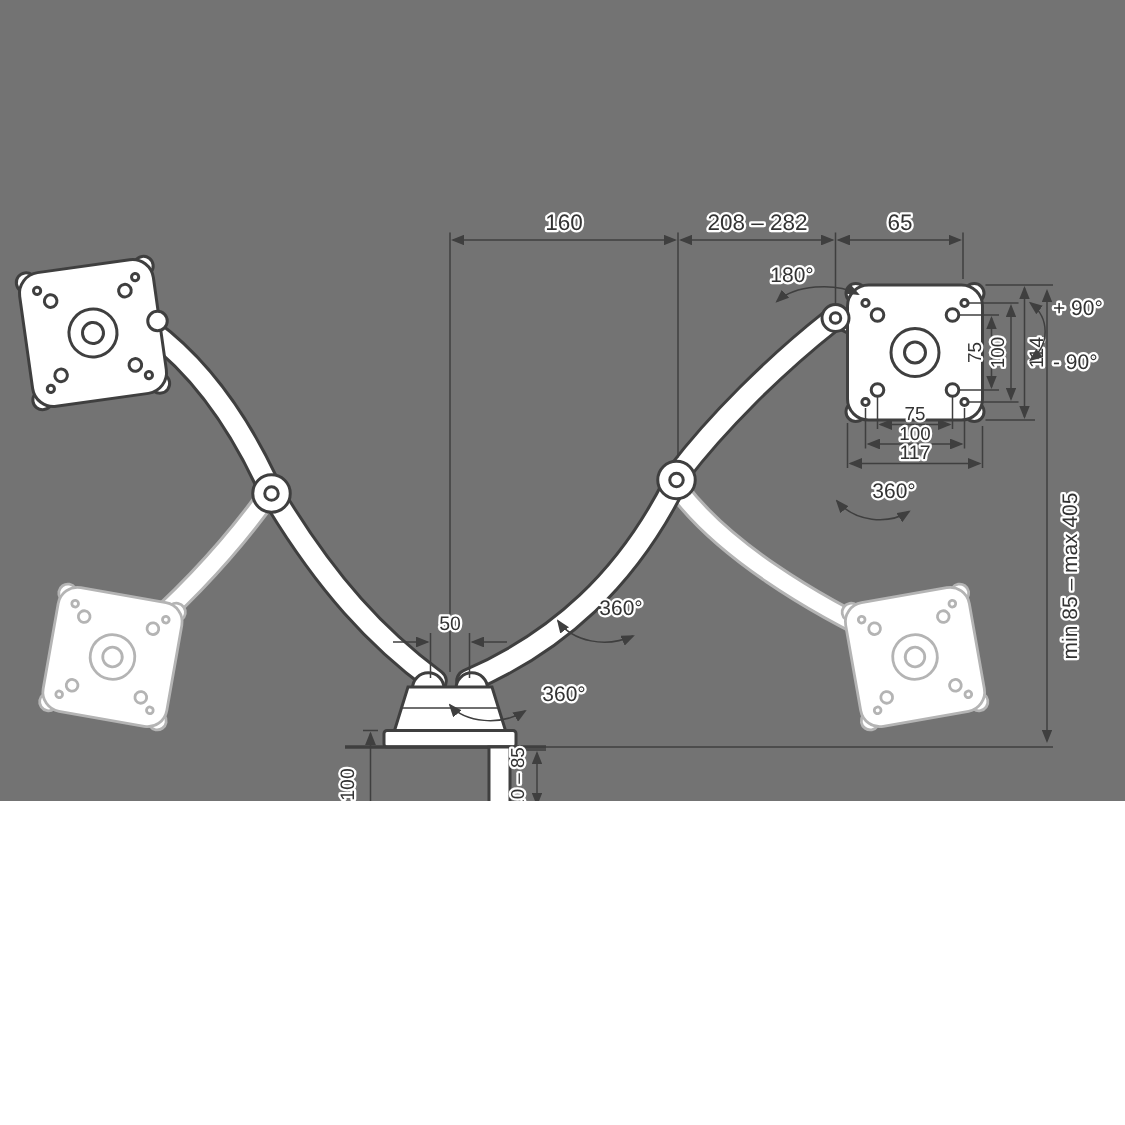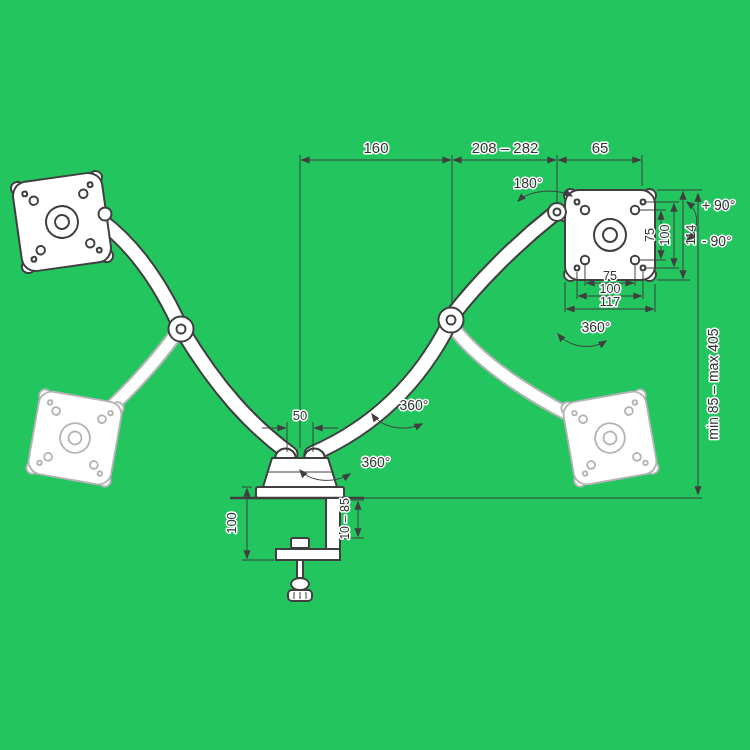--- a/index.html
+++ b/index.html
@@ -1,16 +1,16 @@
 <!DOCTYPE html>
 <html><head>
 <meta charset="utf-8">
 <style>
   html,body{margin:0;padding:0;background:#fff;}
-  .stage{position:relative;width:750px;height:750px;background:#22c55e;overflow:hidden;}
+  .stage{position:relative;width:750px;height:534px;background:#737373;overflow:hidden;}
   svg{display:block;}
   
   .tube-o{fill:none;stroke:#3f3f3f;stroke-width:17;stroke-linecap:round;}
   .tube-i{fill:none;stroke:#ffffff;stroke-width:13;stroke-linecap:round;}
   .gtube-o{fill:none;stroke:#b4b4b4;stroke-width:15;stroke-linecap:round;}
   .gtube-i{fill:none;stroke:#ffffff;stroke-width:11;stroke-linecap:round;}
   .stub-o{fill:none;stroke:#3f3f3f;stroke-width:10;stroke-linecap:round;}
   .stub-i{fill:none;stroke:#ffffff;stroke-width:6;stroke-linecap:round;}
   .ln{stroke:#3f3f3f;stroke-width:2;fill:#ffffff;}
   .joint{fill:#ffffff;stroke:#3f3f3f;stroke-width:2;}

